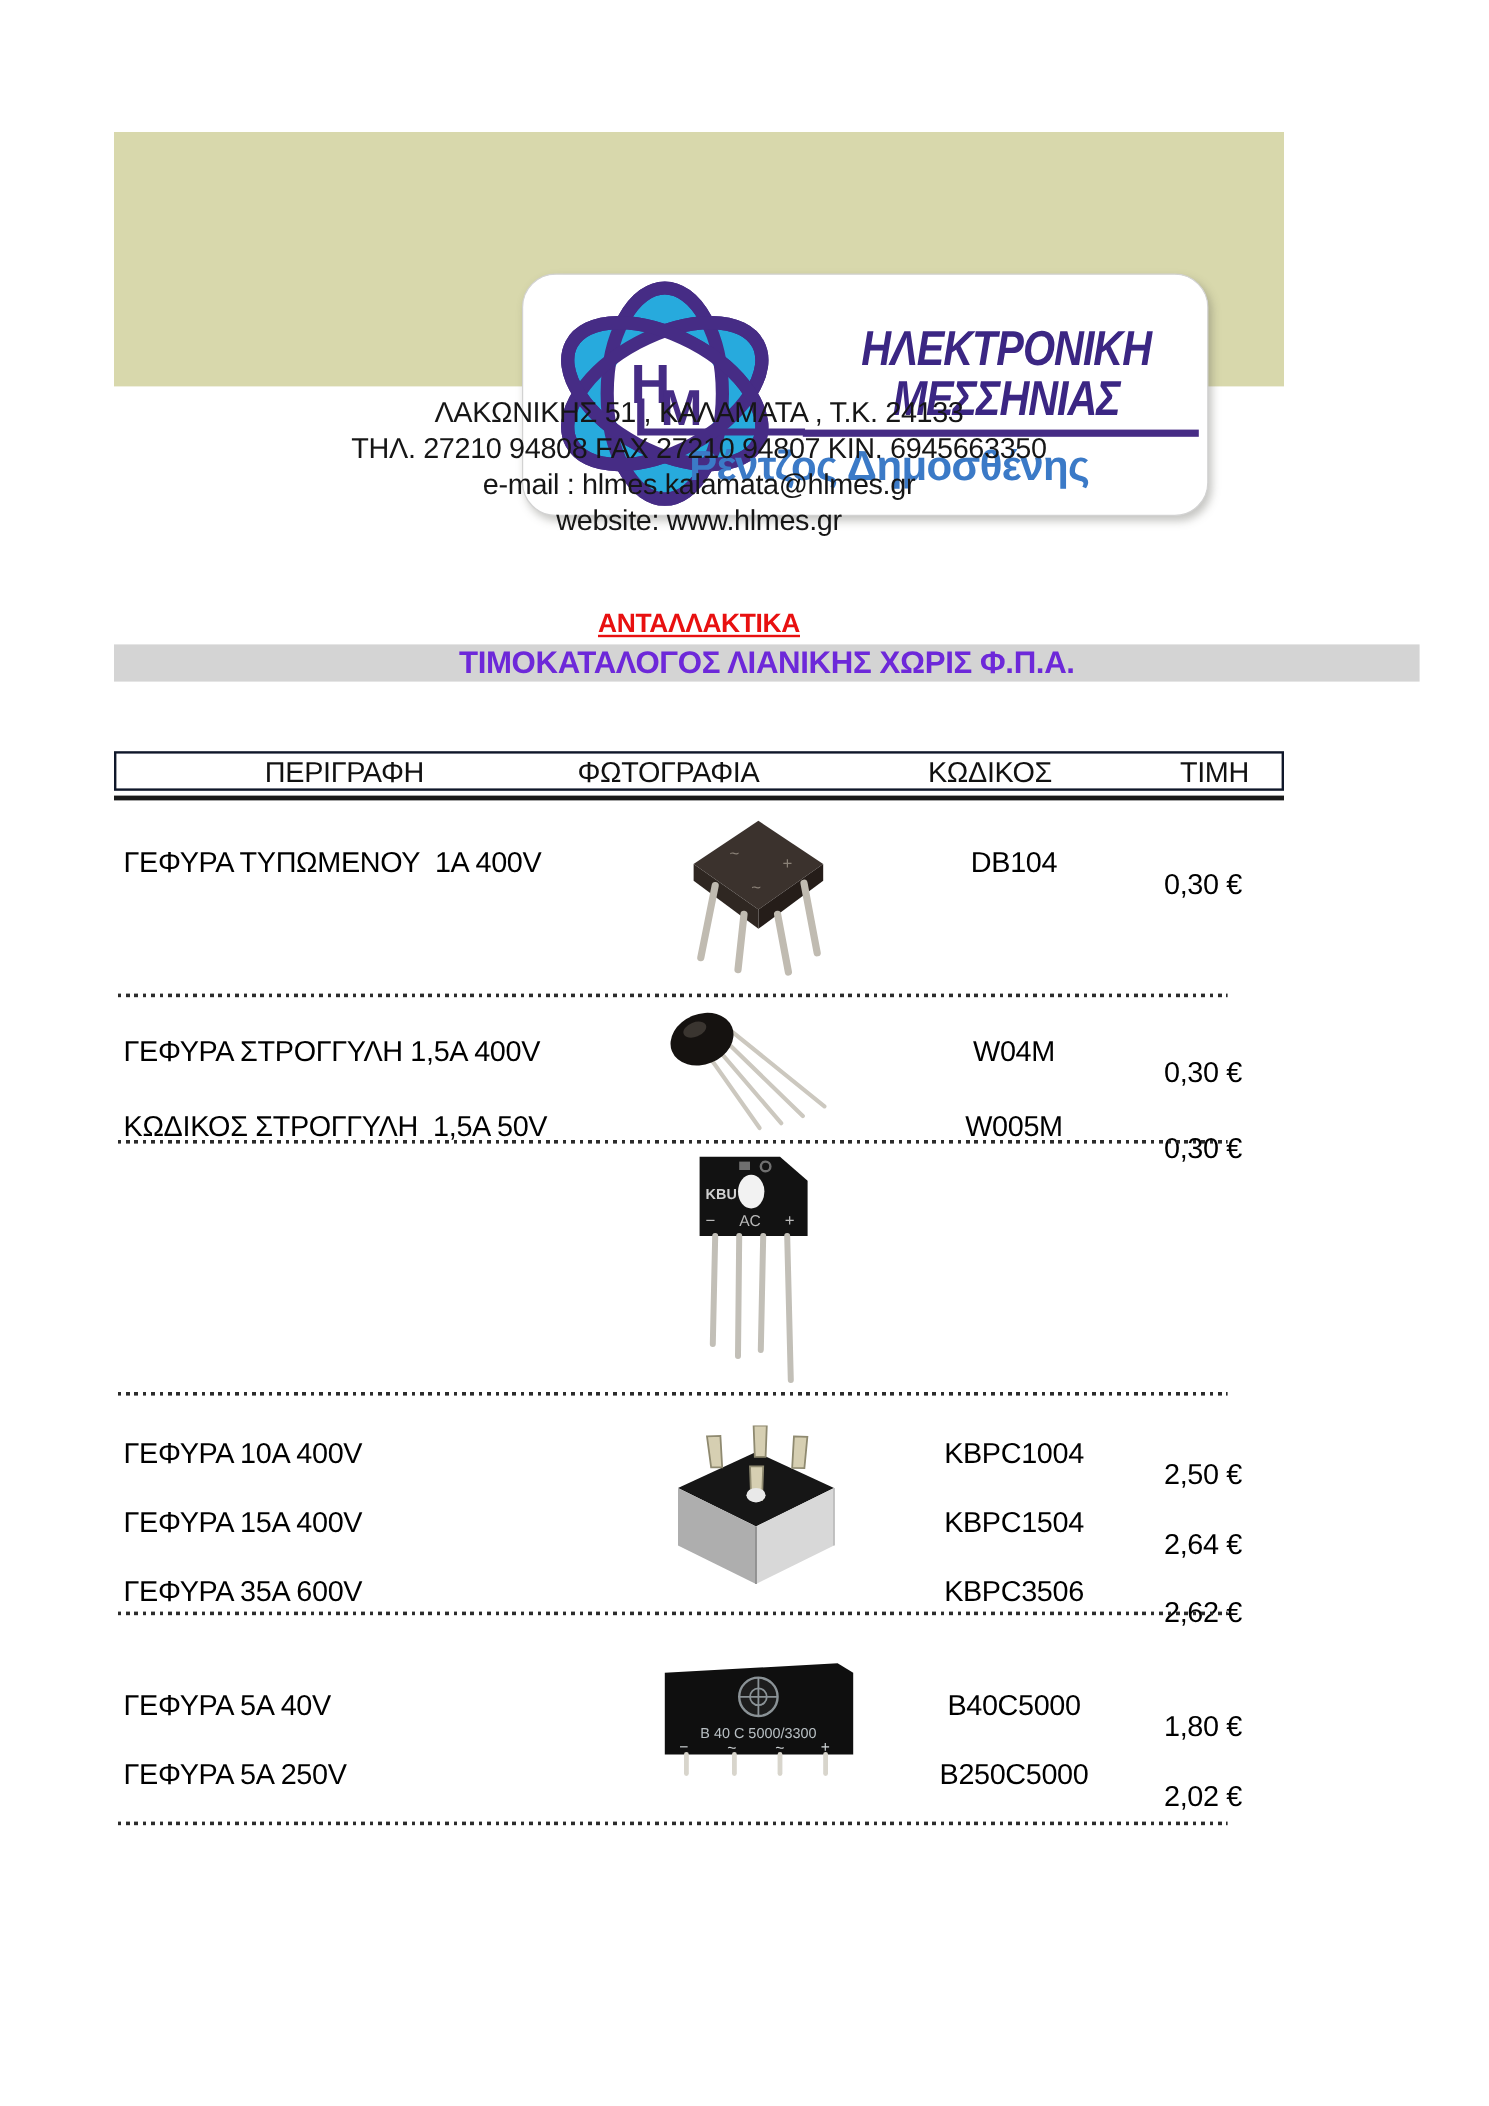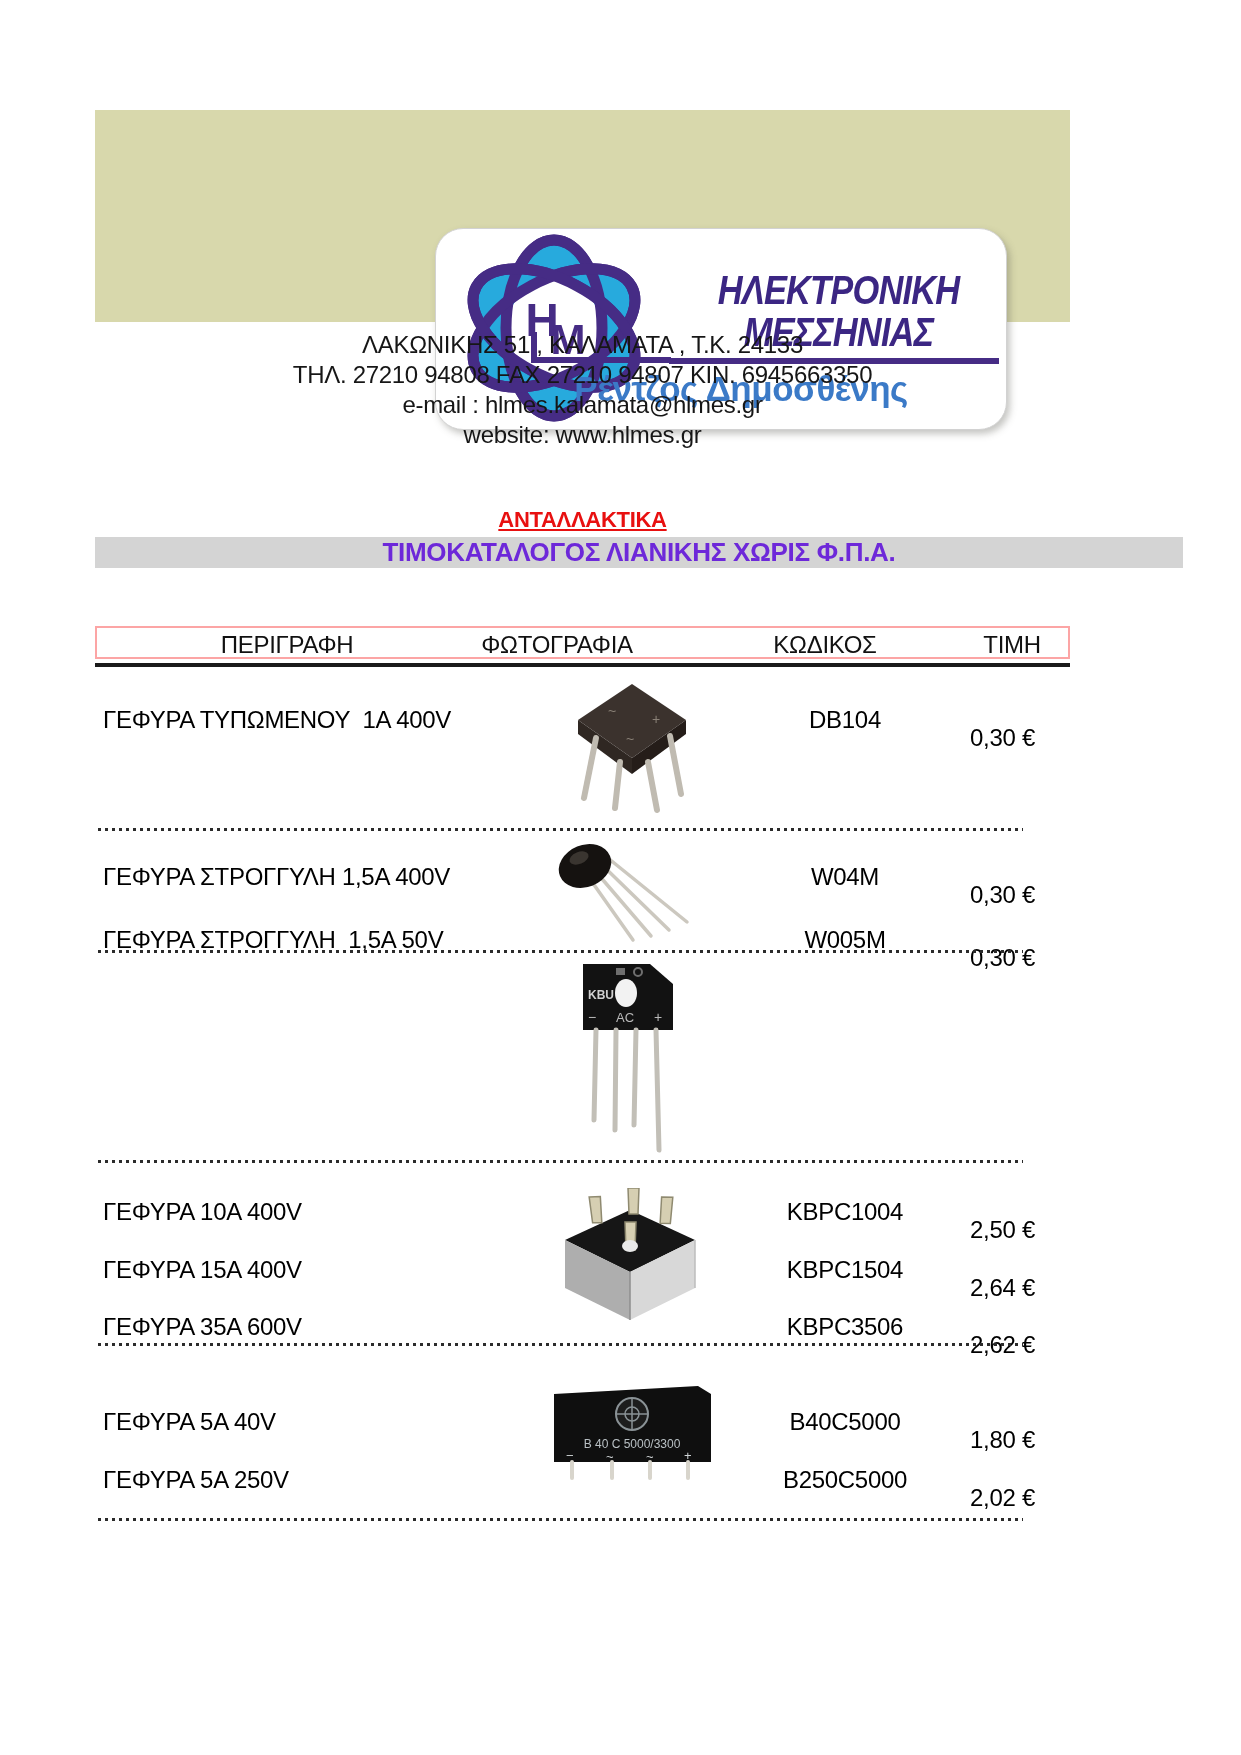--- a/index.html
+++ b/index.html
@@ -27,21 +27,21 @@
   
   .contact{position:absolute;left:95px;top:330px;width:975px;text-align:center;
     font-size:24px;line-height:30px;letter-spacing:-.3px;color:#161616;}
   
   .category{position:absolute;left:95px;top:507px;width:975px;text-align:center;
     color:#e81010;font-weight:700;font-size:22px;text-decoration:underline;letter-spacing:-.3px;}
   .titlebar{position:absolute;left:95px;top:537px;width:1088px;height:31px;background:#d4d4d4;
     text-align:center;font-weight:700;font-size:26px;line-height:31px;letter-spacing:-.3px;color:#6d28d9;}
   
   .thead{position:absolute;left:95px;top:626px;width:975px;height:33px;box-sizing:border-box;
-    border:2px solid #fca5a5;background:#fff;padding-left:28px;}
+    border:2px solid #0f172a;background:#fff;padding-left:28px;}
   .thead .hl{position:absolute;top:3px;transform:translateX(-50%);
     font-size:24px;letter-spacing:-.3px;color:#111;white-space:nowrap;}
   .thick-rule{position:absolute;left:95px;top:663px;width:975px;height:4px;background:#1a1a1a;}
   
   .prow{position:absolute;left:95px;width:975px;height:32px;display:grid;
     grid-template-columns:380px 280px 180px 135px;align-items:center;
     font-size:24px;letter-spacing:-.3px;color:#000000;}
   .c-desc{padding-left:8px;white-space:pre;text-align:left;}
   .c-code{text-align:center;white-space:nowrap;}
   .c-price{text-align:center;white-space:nowrap;margin-top:36px;}
@@ -112,21 +112,21 @@
 
   <div class="dotsep" style="top:828px"></div>
 
   <div class="prow" style="top:845px">
     <span class="c-desc">ΓΕΦΥΡΑ ΣΤΡΟΓΓΥΛΗ 1,5Α 400V</span>
       <span></span>
     <span class="c-code">W04M</span>
     <span class="c-price">0,30 €</span>
   </div>
   <div class="prow" style="top:908px">
-    <span class="c-desc">ΓΕΦΥΡΑ ΣΤΡΟΓΓΥΛΗ  1,5Α 50V</span>
+    <span class="c-desc">ΚΩΔΙΚΟΣ ΣΤΡΟΓΓΥΛΗ  1,5Α 50V</span>
       <span></span>
     <span class="c-code">W005M</span>
     <span class="c-price">0,30 €</span>
   </div>
 
   <div class="dotsep" style="top:950px"></div>
   <div class="dotsep" style="top:1160px"></div>
 
   <div class="prow" style="top:1180px">
     <span class="c-desc">ΓΕΦΥΡΑ 10Α 400V</span>

